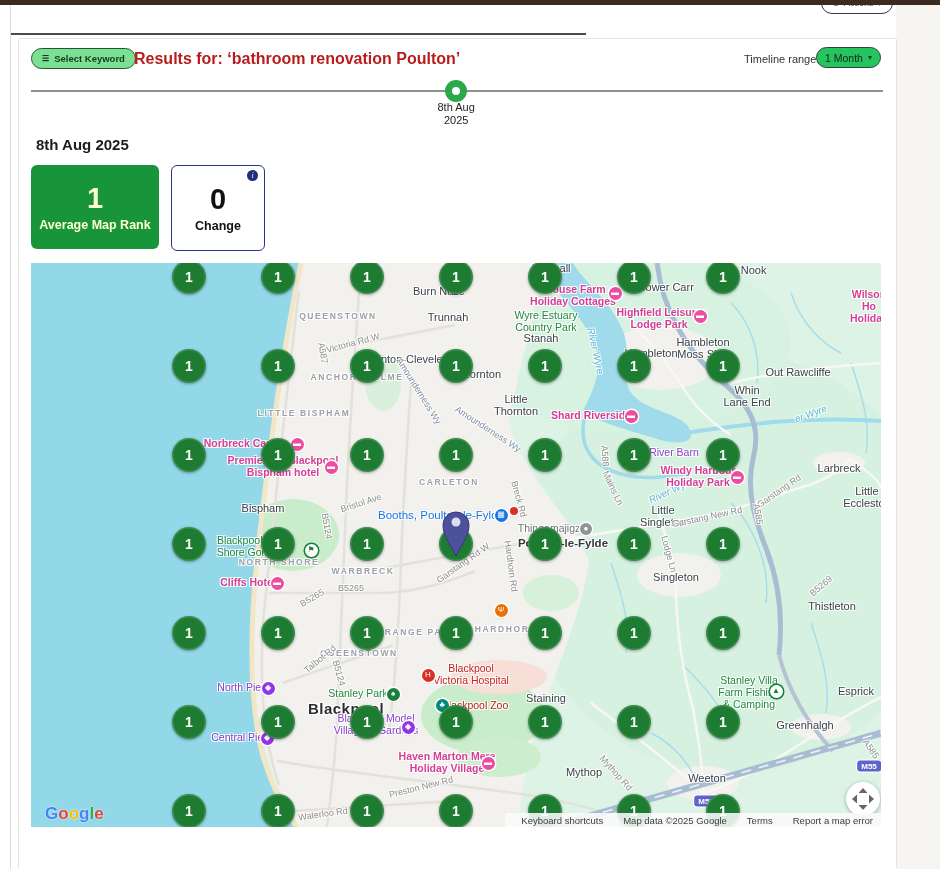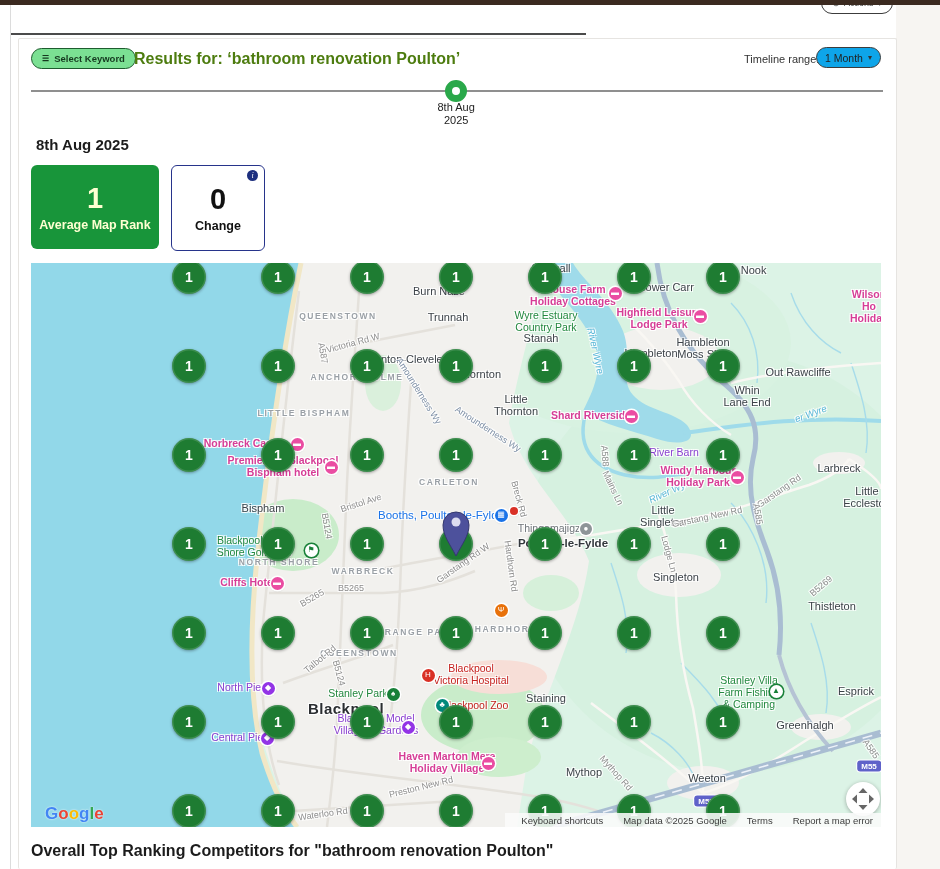--- a/index.html
+++ b/index.html
@@ -17,23 +17,23 @@
   .page-title{position:absolute;left:24px;top:6px;margin:0;font-size:20px;font-weight:bold;color:#1d1d1f;z-index:6;}
   .title-underline{position:absolute;left:11px;top:33px;width:575px;height:2px;background:#4b4b4b;}
 
   .card{position:absolute;left:18px;top:38px;width:877px;height:830px;background:#fff;
         border:1px solid #e6e4e1;border-bottom:none;border-radius:2px;z-index:2;}
 
   .kw-btn{position:absolute;left:12px;top:9px;height:21px;padding:0 10px;background:#7be093;
     border:1.5px solid #1d5c2e;border-radius:11px;display:flex;align-items:center;gap:5px;
     font-family:"Liberation Sans",sans-serif;font-size:9.5px;font-weight:bold;color:#15381f;cursor:pointer;}
   .kw-ico{font-size:8px;}
-  .results{position:absolute;left:115px;top:9px;font-size:16px;font-weight:bold;color:#4d7c0f;line-height:21px;}
+  .results{position:absolute;left:115px;top:9px;font-size:16px;font-weight:bold;color:#b91c1c;line-height:21px;}
   .tr-label{position:absolute;left:725px;top:14px;font-size:11px;color:#333;}
-  .tr-pill{position:absolute;left:797px;top:8px;height:21px;padding:0 8px;background:#0ea5e9;
+  .tr-pill{position:absolute;left:797px;top:8px;height:21px;padding:0 8px;background:#22c55e;
     border:1.3px solid #3c3c3c;border-radius:11px;display:flex;align-items:center;gap:5px;
     font-family:"Liberation Sans",sans-serif;font-size:10.5px;color:#222;cursor:pointer;}
   .chev{font-size:8px;color:#333;}
 
   .track{position:absolute;left:12px;top:51px;width:852px;height:2px;background:#8f8f8f;}
   .tick{position:absolute;left:436px;top:41px;width:1px;height:22px;background:#a9a9a9;}
   .dot{position:absolute;top:41px;width:8px;height:8px;background:#fff;border:7px solid #2aa84a;
        border-radius:50%;cursor:pointer;z-index:3;}
   .dot-label{position:absolute;top:62px;width:80px;text-align:center;font-size:11px;color:#222;line-height:13px;}
 
@@ -391,15 +391,14 @@
 
       <div class="google" id="glogo"><span style="color: rgb(66, 133, 244);">G</span><span style="color: rgb(234, 67, 53);">o</span><span style="color: rgb(251, 188, 5);">o</span><span style="color: rgb(66, 133, 244);">g</span><span style="color: rgb(52, 168, 83);">l</span><span style="color: rgb(234, 67, 53);">e</span></div>
       <div class="attr" id="attr">
           <span>Keyboard shortcuts</span>
           <span>Map data ©2025 Google</span>
           <span>Terms</span>
           <span>Report a map error</span>
         </div>
     </div>
 
-    <h2 class="bottom-h">Overall Top Ranking Competitors for "bathroom renovation Poulton"</h2>
   </section>
 </div>
 
 </body></html>

